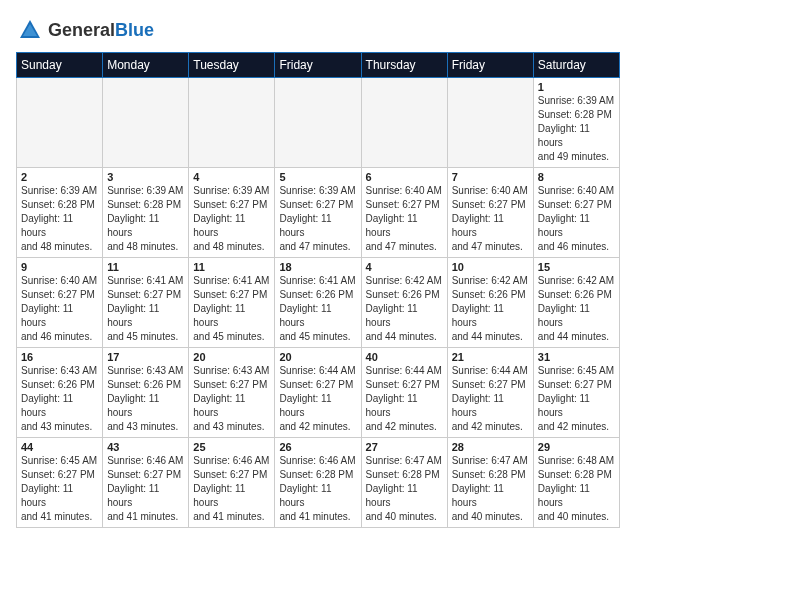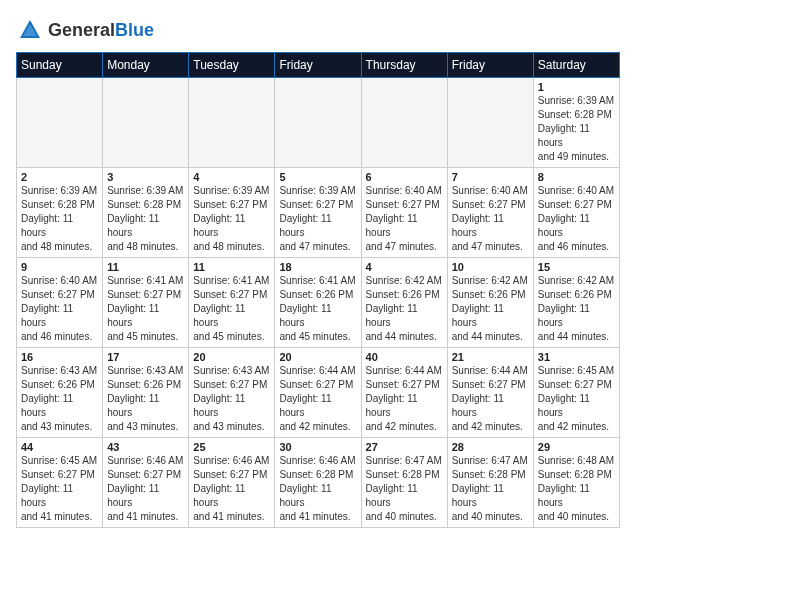--- a/index.html
+++ b/index.html
@@ -232,21 +232,21 @@
           </td>
           <td>
             <span class="day-num">43</span>
             <div class="day-info">Sunrise: 6:46 AM<br>Sunset: 6:27 PM<br>Daylight: 11 hours<br>and 41 minutes.</div>
           </td>
           <td>
             <span class="day-num">25</span>
             <div class="day-info">Sunrise: 6:46 AM<br>Sunset: 6:27 PM<br>Daylight: 11 hours<br>and 41 minutes.</div>
           </td>
           <td>
-            <span class="day-num">30</span>
+            <span class="day-num">26</span>
             <div class="day-info">Sunrise: 6:46 AM<br>Sunset: 6:28 PM<br>Daylight: 11 hours<br>and 41 minutes.</div>
           </td>
           <td>
             <span class="day-num">27</span>
             <div class="day-info">Sunrise: 6:47 AM<br>Sunset: 6:28 PM<br>Daylight: 11 hours<br>and 40 minutes.</div>
           </td>
           <td>
             <span class="day-num">28</span>
             <div class="day-info">Sunrise: 6:47 AM<br>Sunset: 6:28 PM<br>Daylight: 11 hours<br>and 40 minutes.</div>
           </td>

